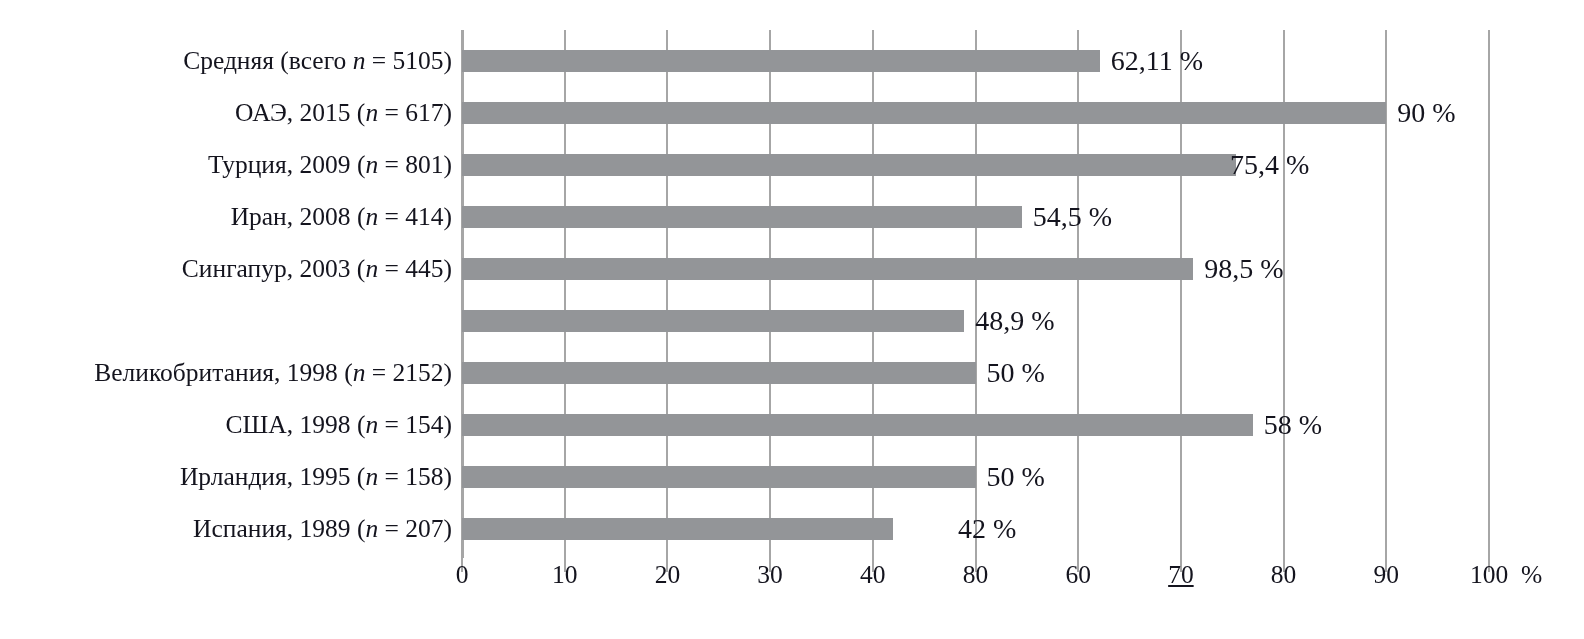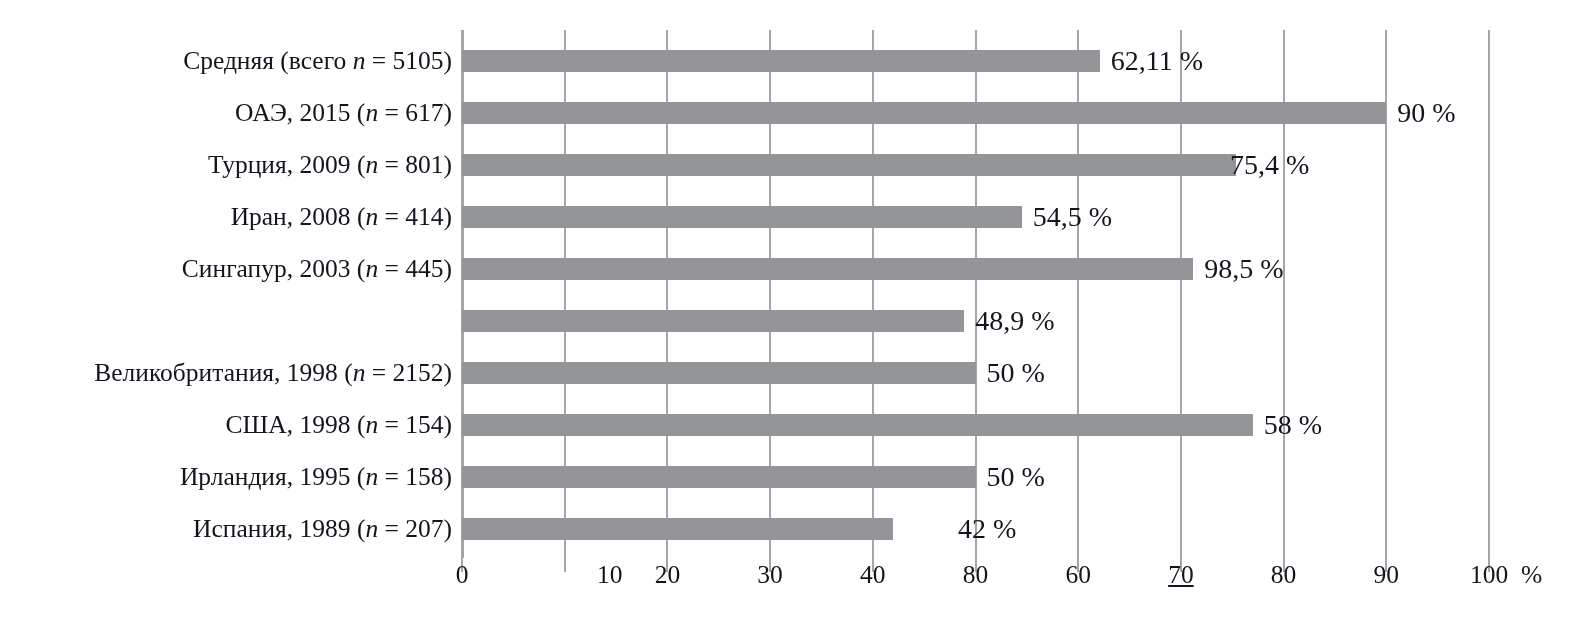--- a/index.html
+++ b/index.html
@@ -178,21 +178,21 @@
         <div class="bar-value" style="left: 790.79px; top: 384px;">58 %</div>
         <div class="bar" style="left: 0px; top: 436px; width: 513.5px; background: rgb(147, 149, 152);"></div>
         <div class="bar-value" style="left: 513.5px; top: 436px;">50 %</div>
         <div class="bar" style="left: 0px; top: 488px; width: 431.34px; background: rgb(147, 149, 152);"></div>
         <div class="bar-value" style="left: 441px; top: 488px; margin-left: 44px;">42 %</div>
       </div>
   </div>
 
   <div class="xaxis">
       <div class="xtick-label" style="left: 0px;">0</div>
-      <div class="xtick-label" style="left: 102.7px; margin-left: 45px;">10</div>
+      <div class="xtick-label" style="left: 102.7px;">10</div>
       <div class="xtick-label" style="left: 205.4px;">20</div>
       <div class="xtick-label" style="left: 308.1px;">30</div>
       <div class="xtick-label" style="left: 410.8px;">40</div>
       <div class="xtick-label" style="left: 513.5px;">80</div>
       <div class="xtick-label" style="left: 616.2px;">60</div>
       <div class="xtick-label" style="left: 718.9px; text-decoration: underline;">70</div>
       <div class="xtick-label" style="left: 821.6px;">80</div>
       <div class="xtick-label" style="left: 924.3px;">90</div>
       <div class="xtick-label" style="left: 1027px;">100</div>
       <div class="xunit" style="left: 1059px;">%</div>

